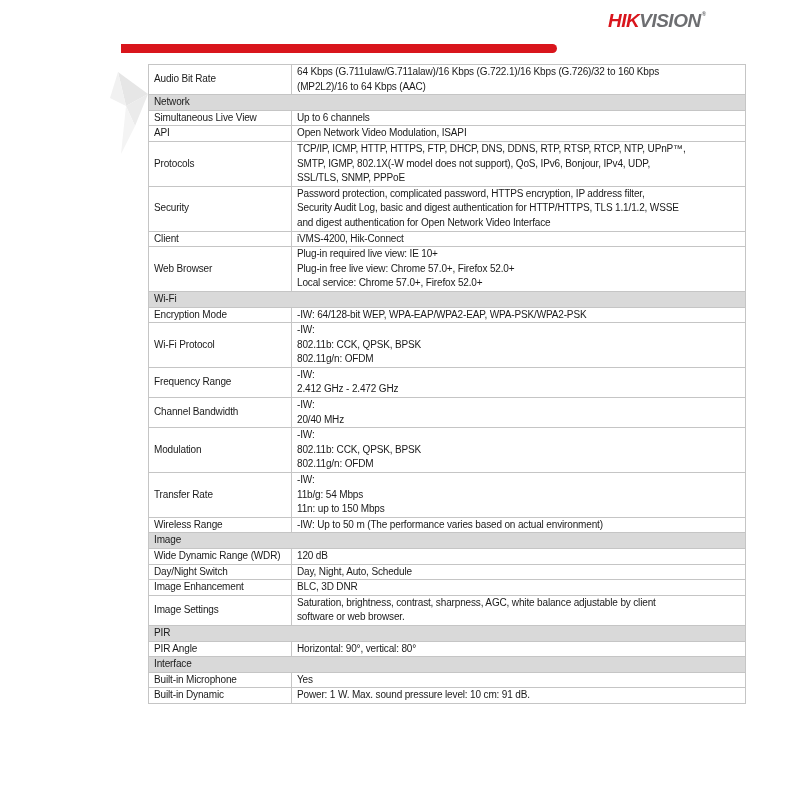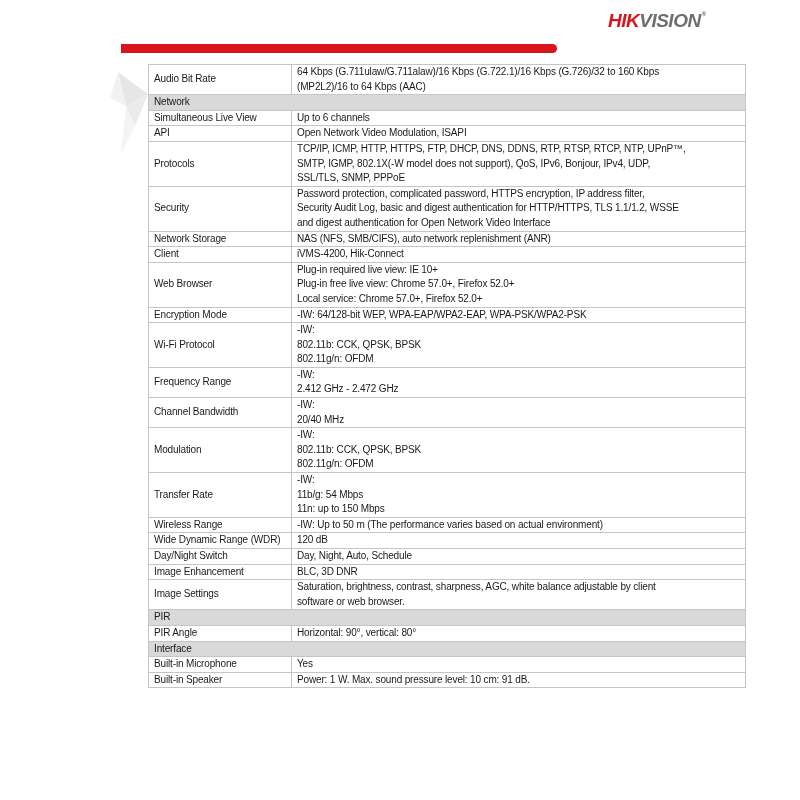--- a/index.html
+++ b/index.html
@@ -101,33 +101,32 @@
 SMTP, IGMP, 802.1X(-W model does not support), QoS, IPv6, Bonjour, IPv4, UDP,
 SSL/TLS, SNMP, PPPoE</td>
         </tr>
         <tr>
           <td class="label">Security</td>
           <td class="value">Password protection, complicated password, HTTPS encryption, IP address filter,
 Security Audit Log, basic and digest authentication for HTTP/HTTPS, TLS 1.1/1.2, WSSE
 and digest authentication for Open Network Video Interface</td>
         </tr>
         <tr>
-          <td class="label">Network Storage</td>
-          <td class="value">NAS (NFS, SMB/CIFS), auto network replenishment (ANR)</td>
-        </tr>
-        <tr>
           <td class="label">Client</td>
           <td class="value">iVMS-4200, Hik-Connect</td>
         </tr>
         <tr>
           <td class="label">Web Browser</td>
           <td class="value">Plug-in required live view: IE 10+
 Plug-in free live view: Chrome 57.0+, Firefox 52.0+
 Local service: Chrome 57.0+, Firefox 52.0+</td>
         </tr>
+        <tr class="section">
+          <td colspan="2">Wi-Fi</td>
+        </tr>
         <tr>
           <td class="label">Encryption Mode</td>
           <td class="value">-IW: 64/128-bit WEP, WPA-EAP/WPA2-EAP, WPA-PSK/WPA2-PSK</td>
         </tr>
         <tr>
           <td class="label">Wi-Fi Protocol</td>
           <td class="value">-IW:
 802.11b: CCK, QPSK, BPSK
 802.11g/n: OFDM</td>
         </tr>
@@ -149,20 +148,23 @@
         </tr>
         <tr>
           <td class="label">Transfer Rate</td>
           <td class="value">-IW:
 11b/g: 54 Mbps
 11n: up to 150 Mbps</td>
         </tr>
         <tr>
           <td class="label">Wireless Range</td>
           <td class="value">-IW: Up to 50 m (The performance varies based on actual environment)</td>
+        </tr>
+        <tr class="section">
+          <td colspan="2">Image</td>
         </tr>
         <tr>
           <td class="label">Wide Dynamic Range (WDR)</td>
           <td class="value">120 dB</td>
         </tr>
         <tr>
           <td class="label">Day/Night Switch</td>
           <td class="value">Day, Night, Auto, Schedule</td>
         </tr>
         <tr>
@@ -182,19 +184,19 @@
           <td class="value">Horizontal: 90°, vertical: 80°</td>
         </tr>
         <tr class="section">
           <td colspan="2">Interface</td>
         </tr>
         <tr>
           <td class="label">Built-in Microphone</td>
           <td class="value">Yes</td>
         </tr>
         <tr>
-          <td class="label">Built-in Speaker</td>
+          <td class="label">Built-in Dynamic</td>
           <td class="value">Power: 1 W. Max. sound pressure level: 10 cm: 91 dB.</td>
         </tr>
       </tbody>
   </table>
 
 </div>
 
 </body></html>

